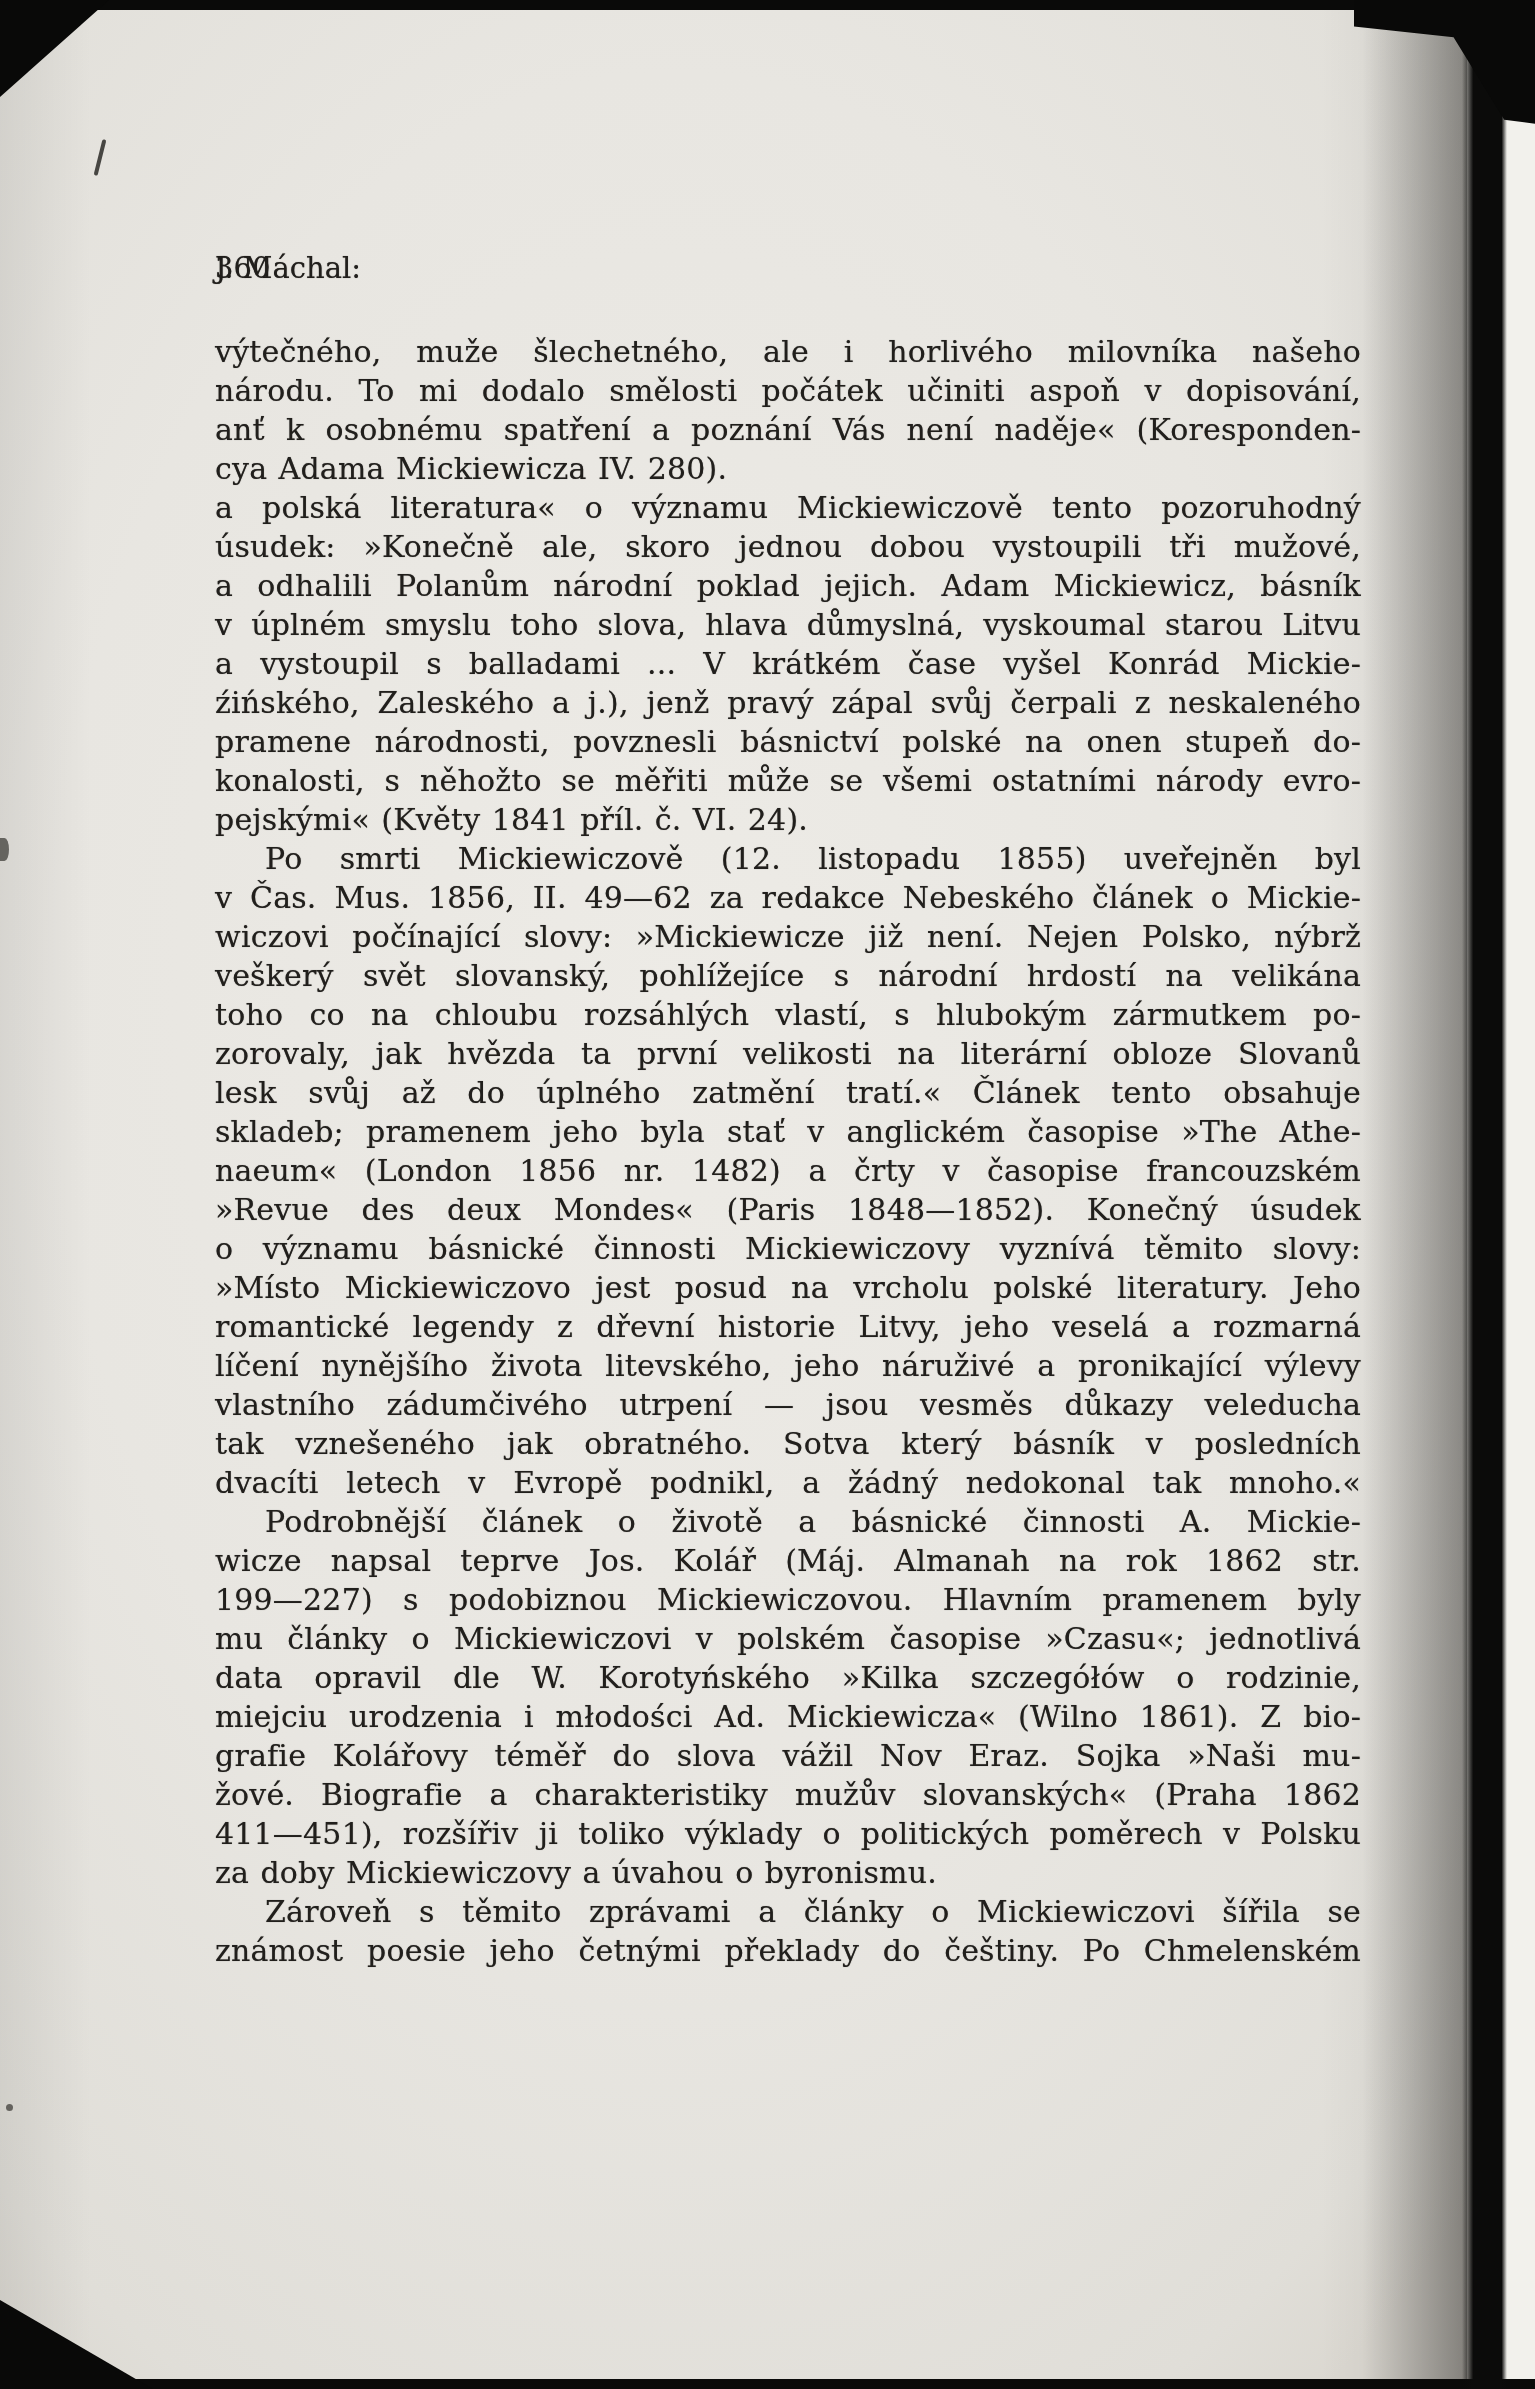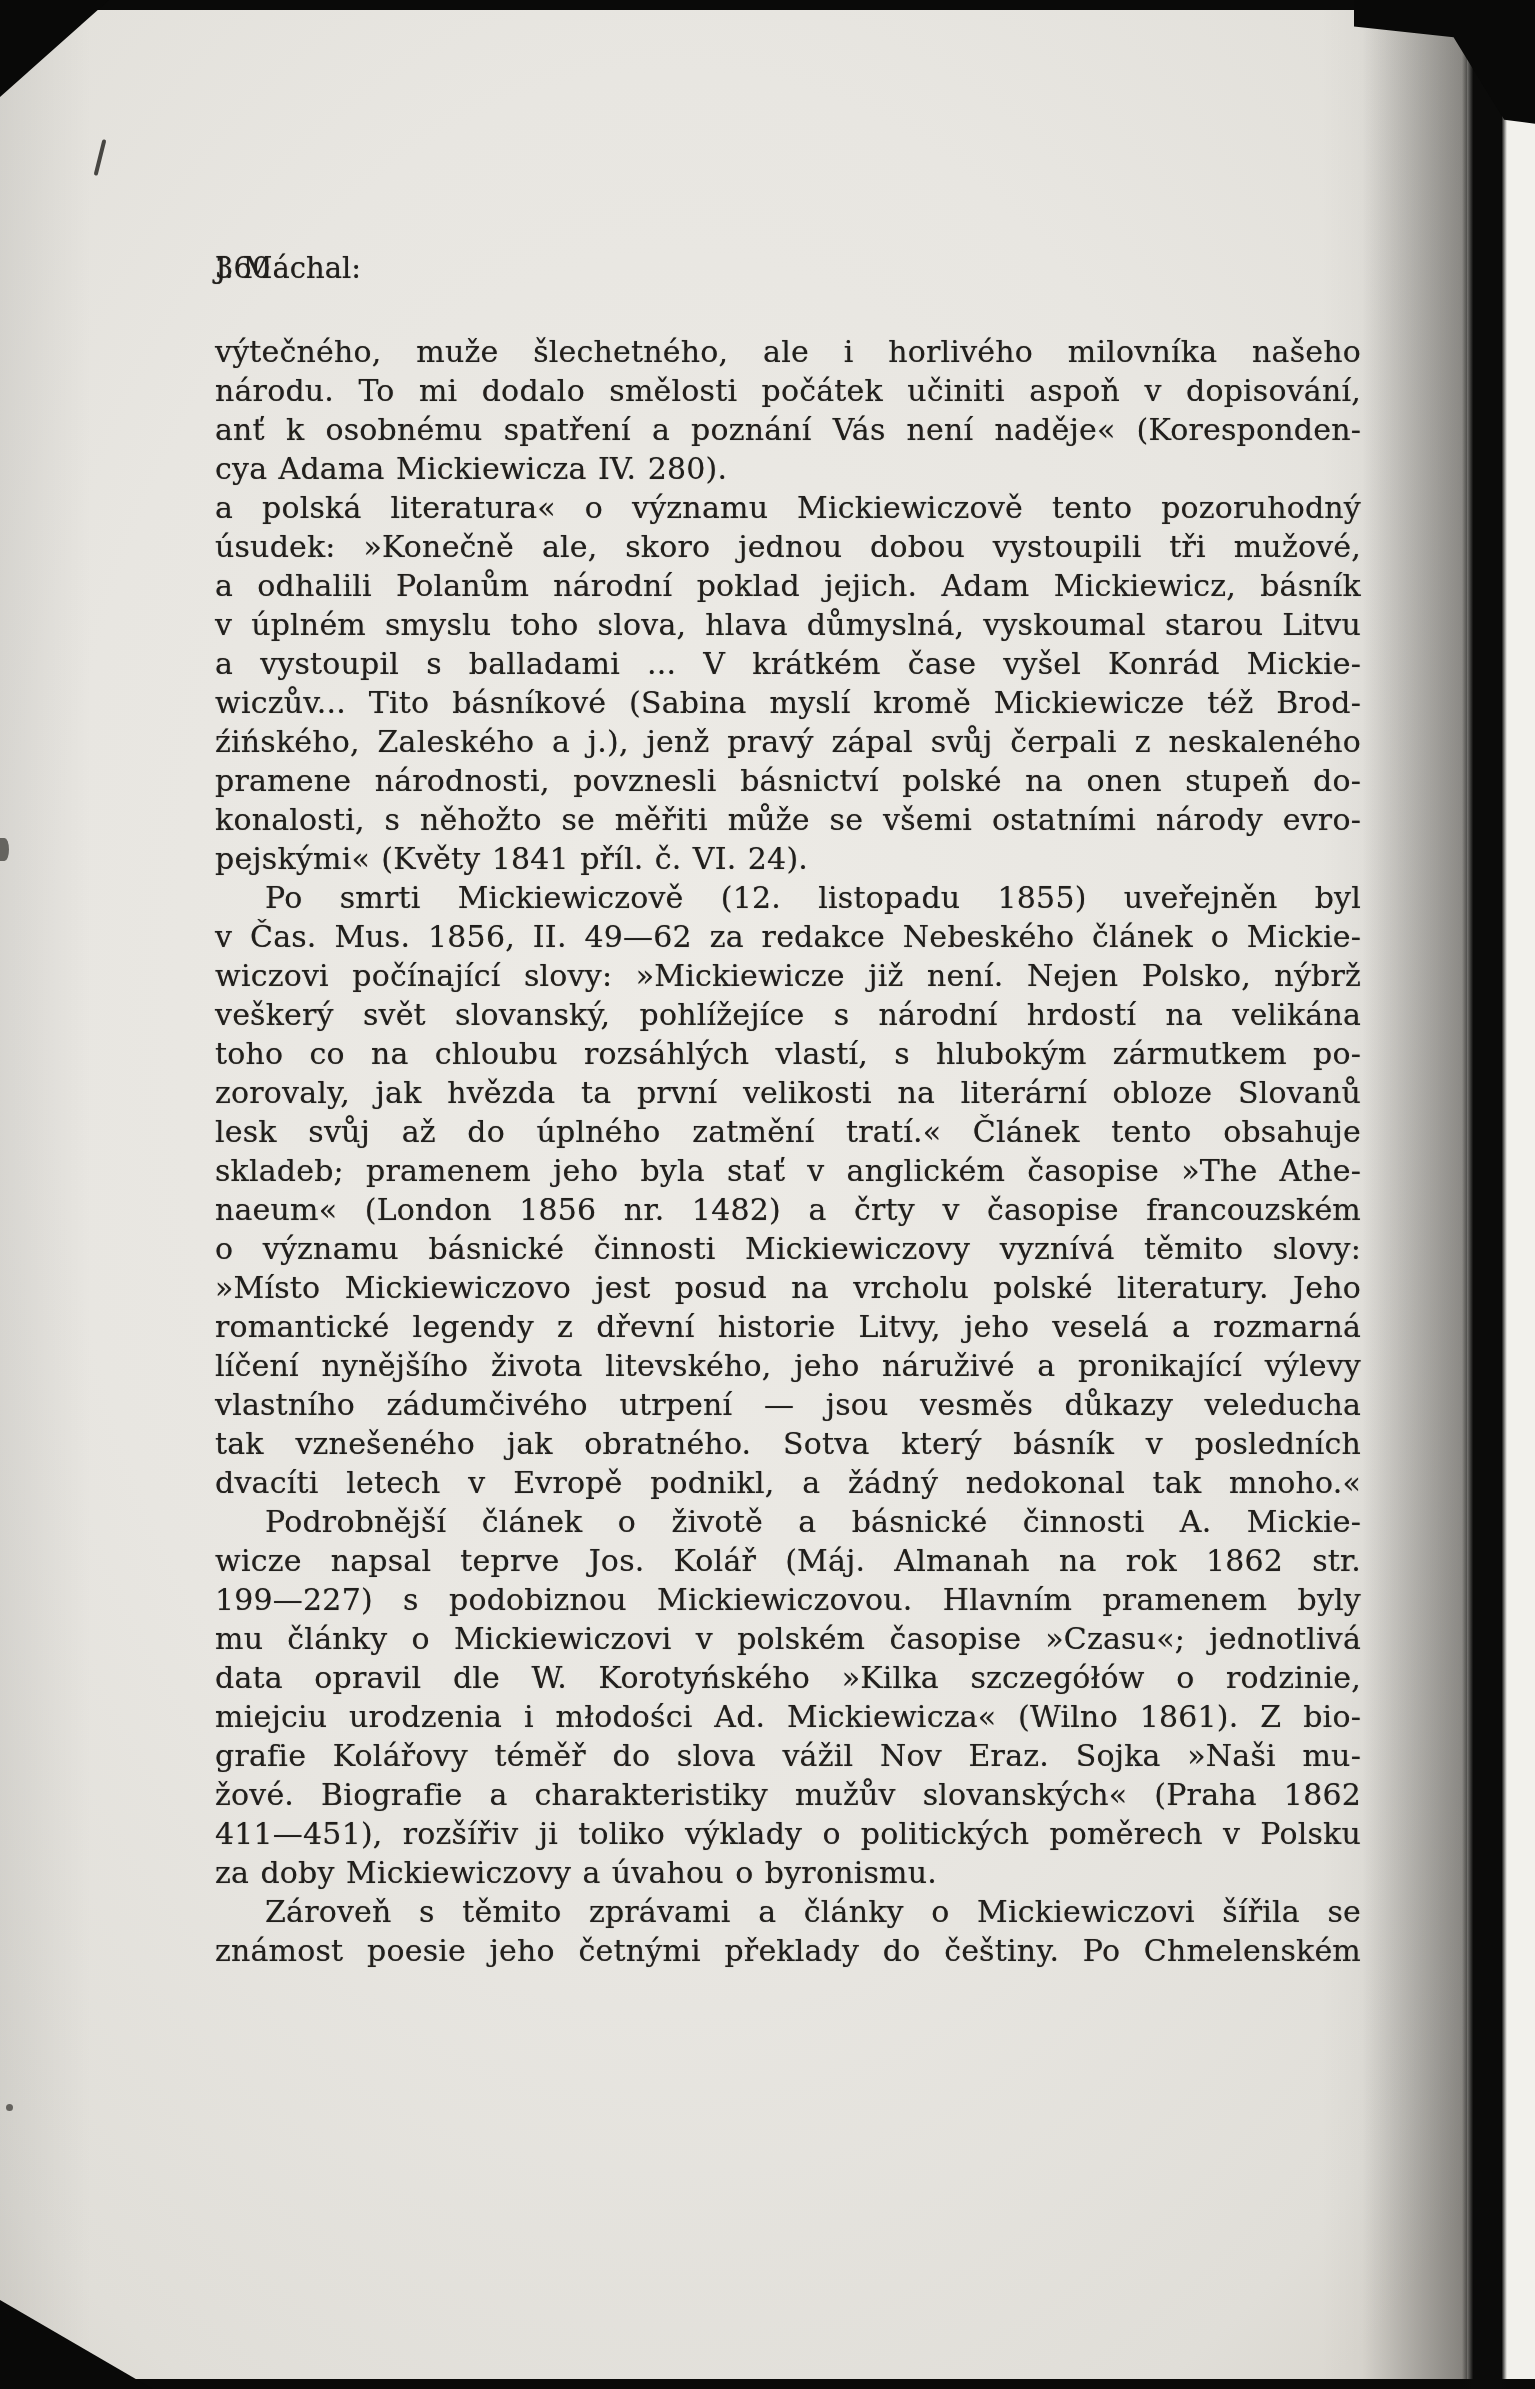--- a/index.html
+++ b/index.html
@@ -68,34 +68,34 @@
   <div class="textblock">
       <div class="line just"><span>výtečného, muže šlechetného, ale i horlivého milovníka našeho</span></div>
       <div class="line just"><span>národu. To mi dodalo smělosti počátek učiniti aspoň v dopisování,</span></div>
       <div class="line just"><span>anť k osobnému spatření a poznání Vás není naděje« (Koresponden-</span></div>
       <div class="line"><span>cya Adama Mickiewicza IV. 280).</span></div>
       <div class="line just"><span>a polská literatura« o významu Mickiewiczově tento pozoruhodný</span></div>
       <div class="line just"><span>úsudek: »Konečně ale, skoro jednou dobou vystoupili tři mužové,</span></div>
       <div class="line just"><span>a odhalili Polanům národní poklad jejich. </span><span class="it">Adam Mickiewicz, básník</span></div>
       <div class="line just"><span class="it">v úplném smyslu toho slova</span><span>, hlava důmyslná, vyskoumal starou Litvu</span></div>
       <div class="line just"><span>a vystoupil s balladami ... V krátkém čase vyšel Konrád Mickie-</span></div>
-      <div class="line just"><span>wiczův... Tito básníkové (Sabina myslí kromě Mickiewicze též Brod-</span></div>
       <div class="line just"><span>źińského, Zaleského a j.), jenž pravý zápal svůj čerpali z neskaleného</span></div>
       <div class="line just"><span>pramene národnosti, povznesli básnictví polské na onen stupeň do-</span></div>
       <div class="line just"><span>konalosti, s něhožto se měřiti může se všemi ostatními národy evro-</span></div>
       <div class="line"><span>pejskými« (Květy 1841 příl. č. VI. 24).</span></div>
       <div class="line just ind"><span>Po smrti Mickiewiczově (12. listopadu 1855) uveřejněn byl</span></div>
       <div class="line just"><span>v Čas. Mus. 1856, II. 49—62 za redakce Nebeského článek o Mickie-</span></div>
       <div class="line just"><span>wiczovi počínající slovy: »Mickiewicze již není. Nejen Polsko, nýbrž</span></div>
       <div class="line just"><span>veškerý svět slovanský, pohlížejíce s národní hrdostí na velikána</span></div>
       <div class="line just"><span>toho co na chloubu rozsáhlých vlastí, s hlubokým zármutkem po-</span></div>
       <div class="line just"><span>zorovaly, jak hvězda ta první velikosti na literární obloze Slovanů</span></div>
       <div class="line just"><span>lesk svůj až do úplného zatmění tratí.« Článek tento obsahuje</span></div>
       <div class="line just"><span>skladeb; pramenem jeho byla stať v anglickém časopise »The Athe-</span></div>
       <div class="line just"><span>naeum« (London 1856 nr. 1482) a črty v časopise francouzském</span></div>
+      <div class="line just"><span>»Revue des deux Mondes« (Paris 1848—1852). Konečný úsudek</span></div>
       <div class="line just"><span>o významu básnické činnosti Mickiewiczovy vyznívá těmito slovy:</span></div>
       <div class="line just"><span>»Místo Mickiewiczovo jest posud na vrcholu polské literatury. Jeho</span></div>
       <div class="line just"><span>romantické legendy z dřevní historie Litvy, jeho veselá a rozmarná</span></div>
       <div class="line just"><span>líčení nynějšího života litevského, jeho náruživé a pronikající výlevy</span></div>
       <div class="line just"><span>vlastního zádumčivého utrpení — jsou vesměs důkazy veleducha</span></div>
       <div class="line just"><span>tak vznešeného jak obratného. Sotva který básník v posledních</span></div>
       <div class="line just"><span>dvacíti letech v Evropě podnikl, a žádný nedokonal tak mnoho.«</span></div>
       <div class="line just ind"><span>Podrobnější článek o životě a básnické činnosti A. Mickie-</span></div>
       <div class="line just"><span>wicze napsal teprve </span><span class="it">Jos. Kolář</span><span> (Máj. Almanah na rok 1862 str.</span></div>
       <div class="line just"><span>199—227) s podobiznou Mickiewiczovou. Hlavním pramenem byly</span></div>

